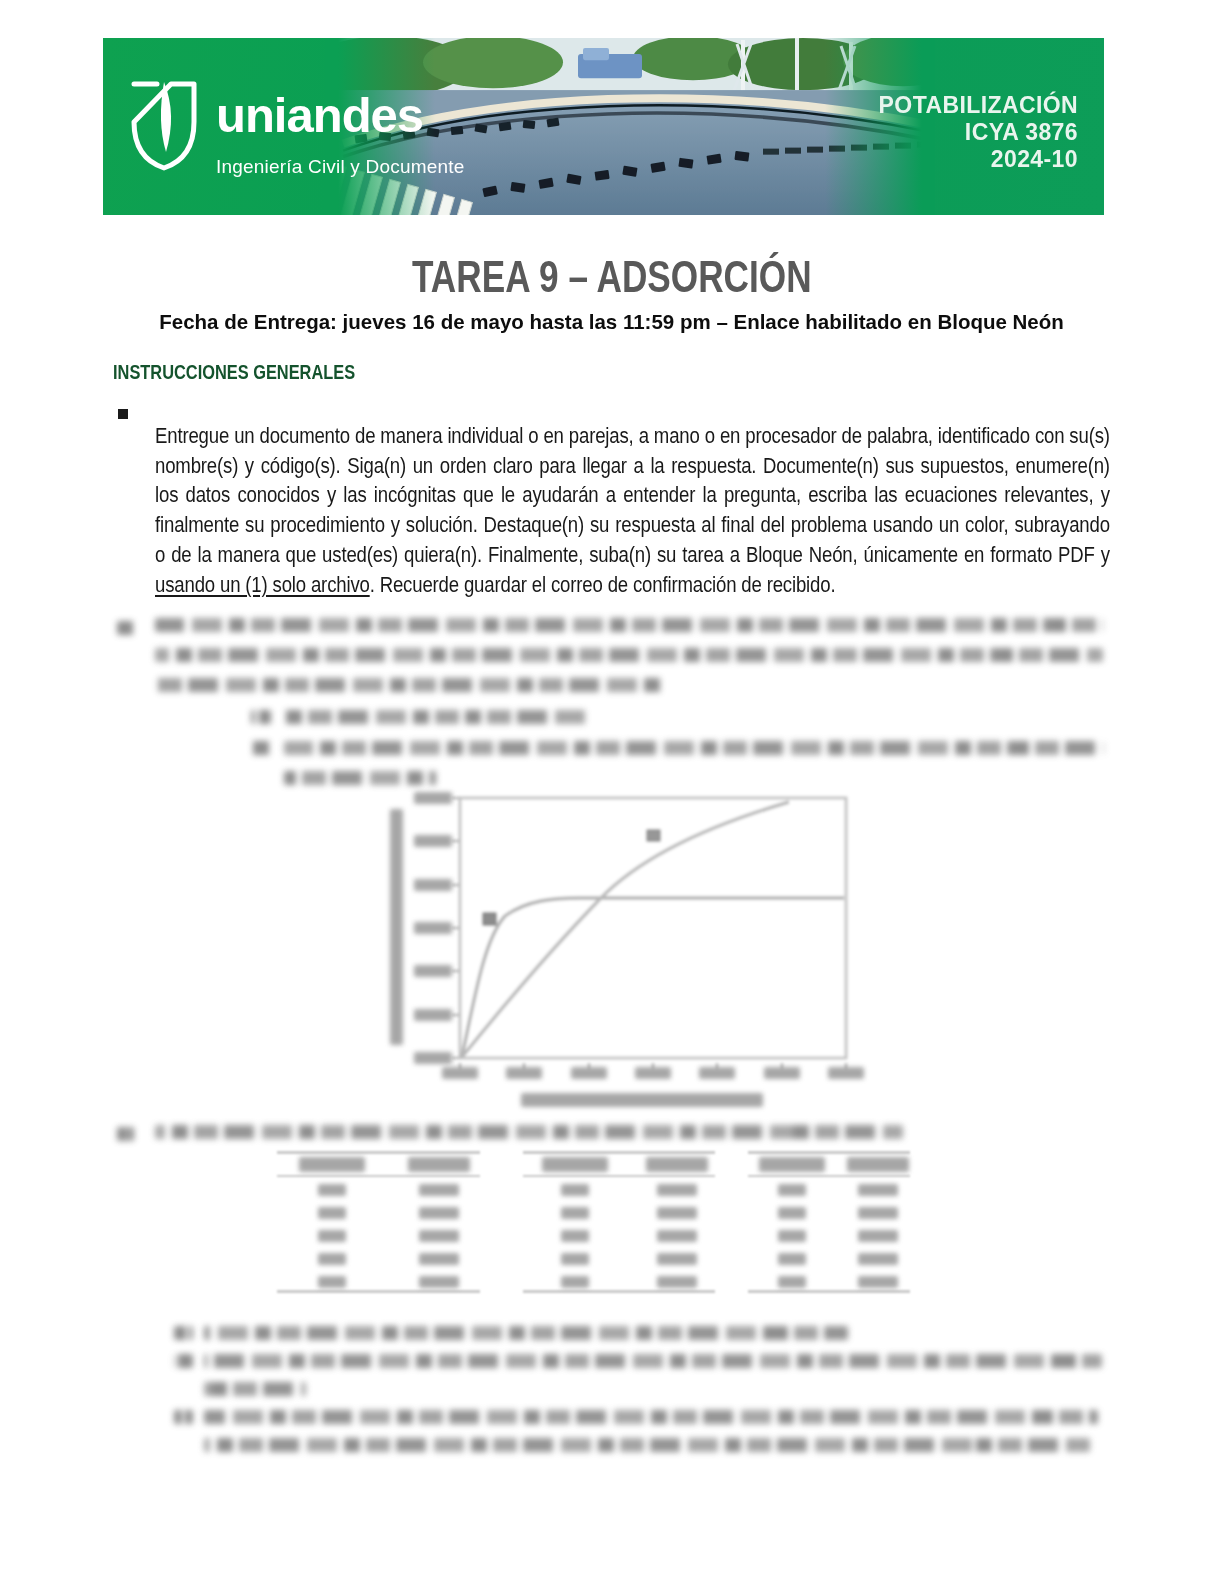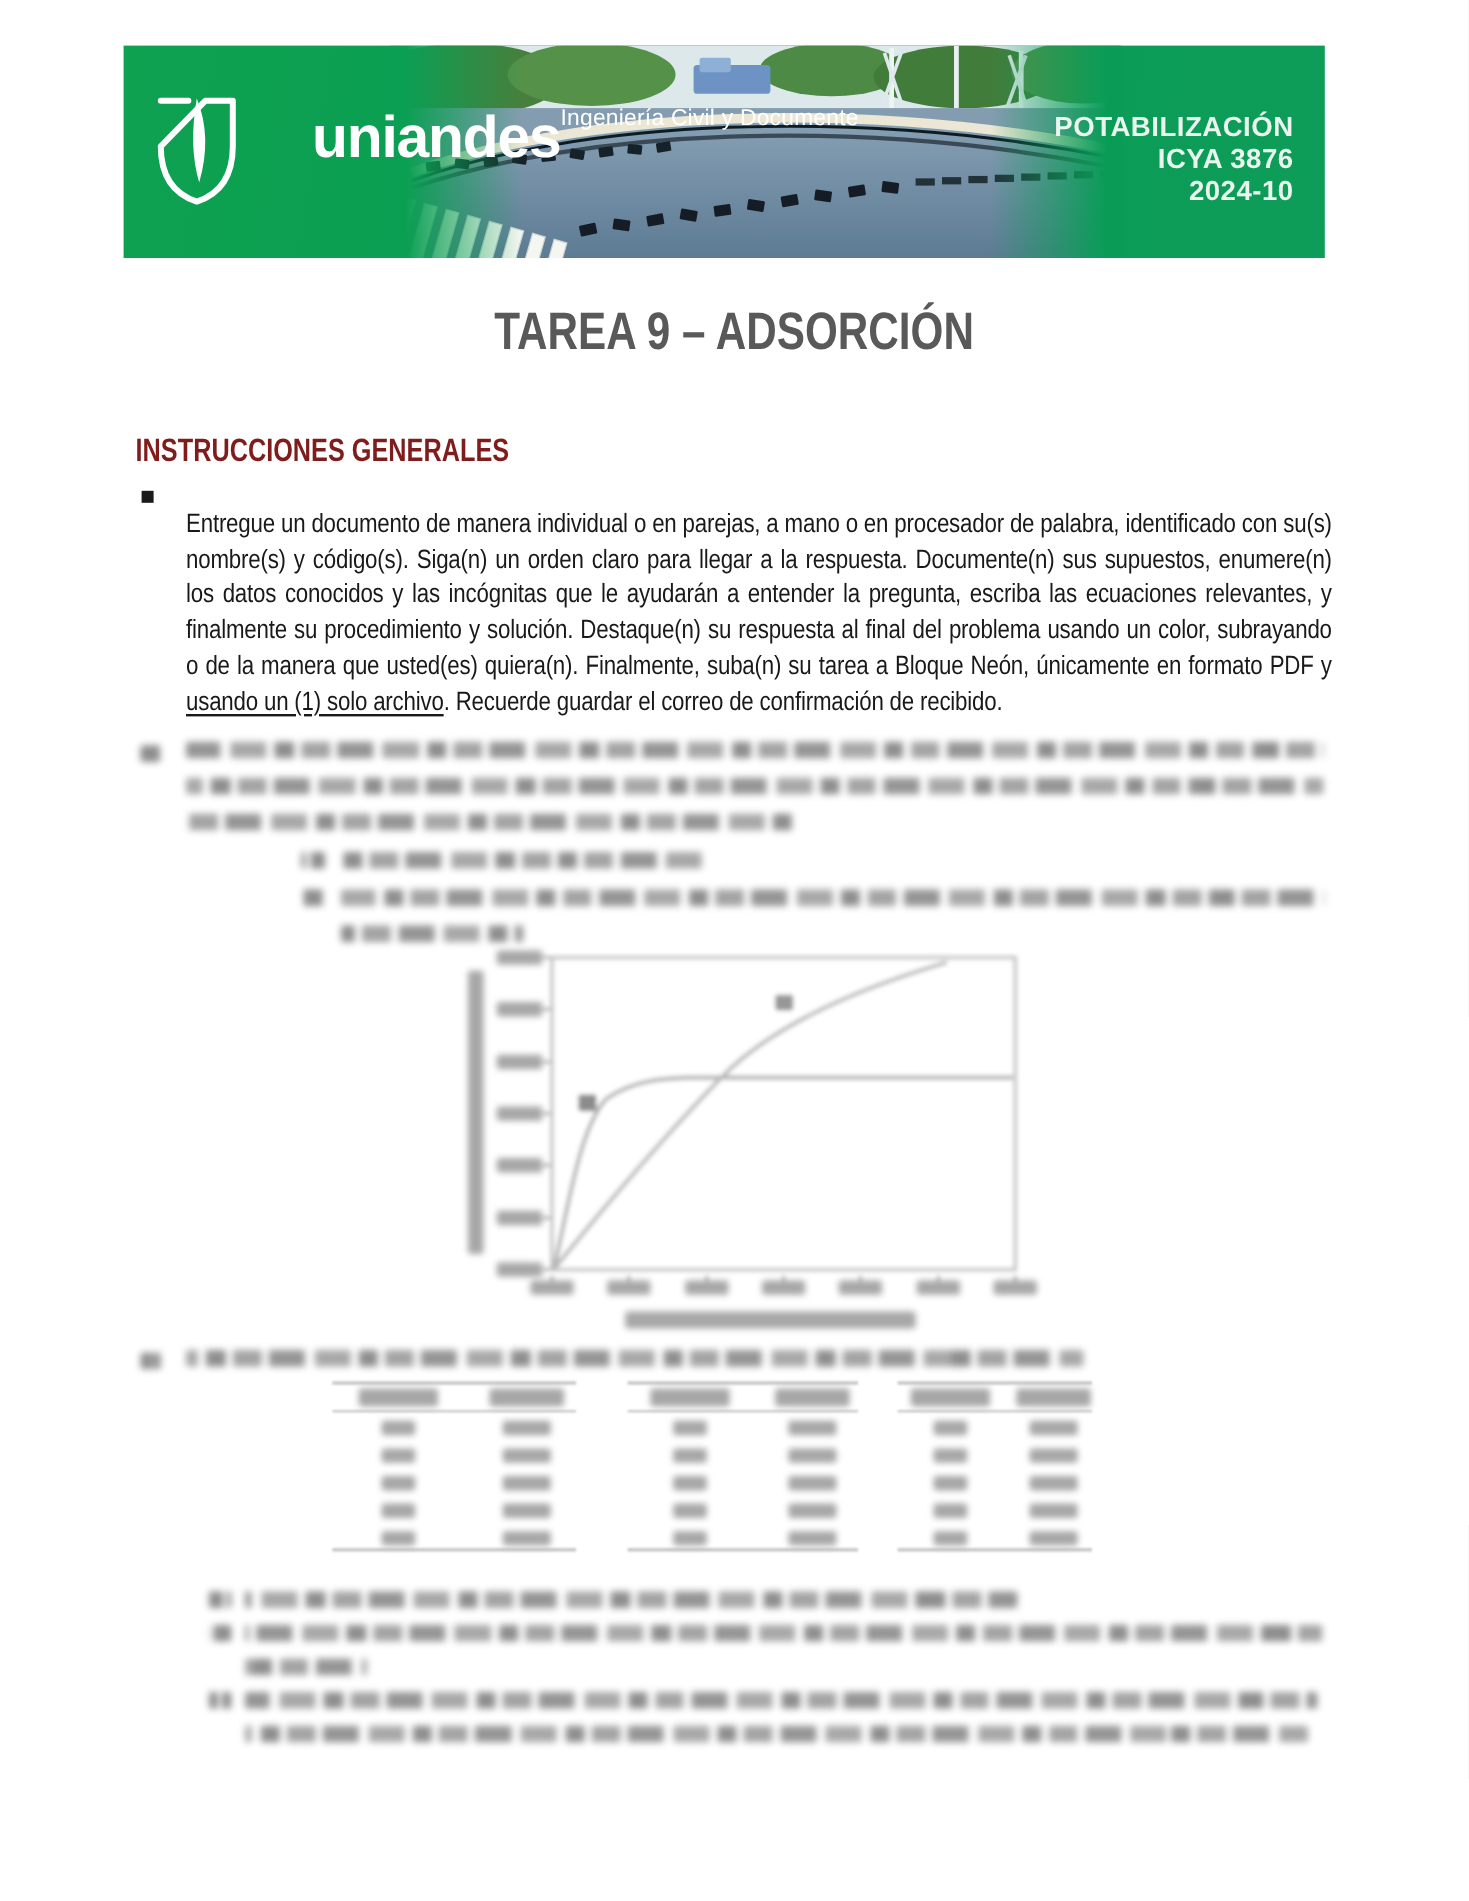--- a/index.html
+++ b/index.html
@@ -14,34 +14,34 @@
     background:linear-gradient(100deg,#0ea150 0%,#0b9f53 25%,#0a9b56 60%,#0d9d58 100%);
     overflow:hidden;
   }
   .banner-photo{position:absolute;left:230px;top:0;width:600px;height:177px;}
   .banner-photo svg{display:block;width:100%;height:100%;}
   .fade{position:absolute;top:0;height:177px;width:110px;}
   .fade.l{left:222px;background:linear-gradient(90deg,#0b9f53 12%,rgba(11,159,83,0));}
   .fade.r{left:722px;background:linear-gradient(90deg,rgba(10,156,87,0),#0a9c57 88%);}
   .logo{position:absolute;left:24px;top:40px;display:flex;gap:15px;color:#fff;}
   .shield{width:74px;height:96px;flex:0 0 auto;}
-  .brandcol{display:flex;flex-direction:row;margin-left:44px;}
+  .brandcol{display:flex;flex-direction:column;}
   .brand{font-size:49px;font-weight:700;letter-spacing:-1px;line-height:62px;margin-top:6px;}
   .dept{font-size:19px;font-weight:400;margin-top:10px;letter-spacing:.2px;}
   .course{position:absolute;right:26px;top:54px;text-align:right;color:#e9f5ee;
           font-size:23px;font-weight:600;line-height:27px;letter-spacing:.4px;}
   
   .cond{display:inline-block;transform:scaleX(.8);transform-origin:center;}
   .condl{display:inline-block;transform:scaleX(.78);transform-origin:left center;}
   .title{position:absolute;left:113px;top:252px;width:997px;text-align:center;
          font-size:44px;font-weight:700;color:#595959;white-space:nowrap;}
   .due{position:absolute;left:63px;top:310px;width:1097px;text-align:center;
        font-size:20.5px;font-weight:700;color:#0d0d0d;}
-  .h2{position:absolute;left:113px;top:360px;font-size:27px;font-weight:700;
-      color:#7f1d1d;white-space:nowrap;}
+  .h2{position:absolute;left:113px;top:360px;font-size:21px;font-weight:700;
+      color:#14532d;white-space:nowrap;}
   .bullet{position:absolute;left:118px;top:409px;width:10px;height:10px;background:#1a1a1a;}
   .para{
     position:absolute;left:155px;top:399px;width:1130px;
     transform:scaleX(.845);transform-origin:top left;
     font-size:22px;line-height:29.7px;text-align:justify;color:#191919;letter-spacing:-.2px;
   }
   .para .u{text-decoration:underline;text-underline-offset:3px;}
   
   .blur-line{
     position:absolute;height:14px;border-radius:2px;filter:blur(3px);opacity:.78;
@@ -156,20 +156,21 @@
     <div class="course">
       <div>POTABILIZACIÓN</div>
       <div>ICYA 3876</div>
       <div>2024-10</div>
     </div>
   </header>
 
   <div class="title">
     <span class="cond">TAREA 9 – ADSORCIÓN</span>
   </div>
+  <div class="due">Fecha de Entrega: jueves 16 de mayo hasta las 11:59 pm – Enlace habilitado en Bloque Neón</div>
   <div class="h2">
     <span class="condl">INSTRUCCIONES GENERALES</span>
   </div>
 
   <div class="bullet"></div>
   <p class="para"><span>Entregue un documento de manera individual o en parejas, a mano o en procesador de palabra, identificado con su(s) nombre(s) y código(s). Siga(n) un orden claro para llegar a la respuesta. Documente(n) sus supuestos, enumere(n) los datos conocidos y las incógnitas que le ayudarán a entender la pregunta, escriba las ecuaciones relevantes, y finalmente su procedimiento y solución. Destaque(n) su respuesta al final del problema usando un color, subrayando o de la manera que usted(es) quiera(n). Finalmente, suba(n) su tarea a Bloque Neón, únicamente en formato PDF y </span><span class="u">usando un (1) solo archivo</span><span>. Recuerde guardar el correo de confirmación de recibido.</span></p>
 
   <div id="redactions">
       <div class="blur-line" style="left: 117px; top: 621px; width: 17px; height: 14px; background-position-x: 0px;"></div>
       <div class="blur-line" style="left: 155px; top: 618px; width: 948px; height: 14px; background-position-x: -53px;"></div>

